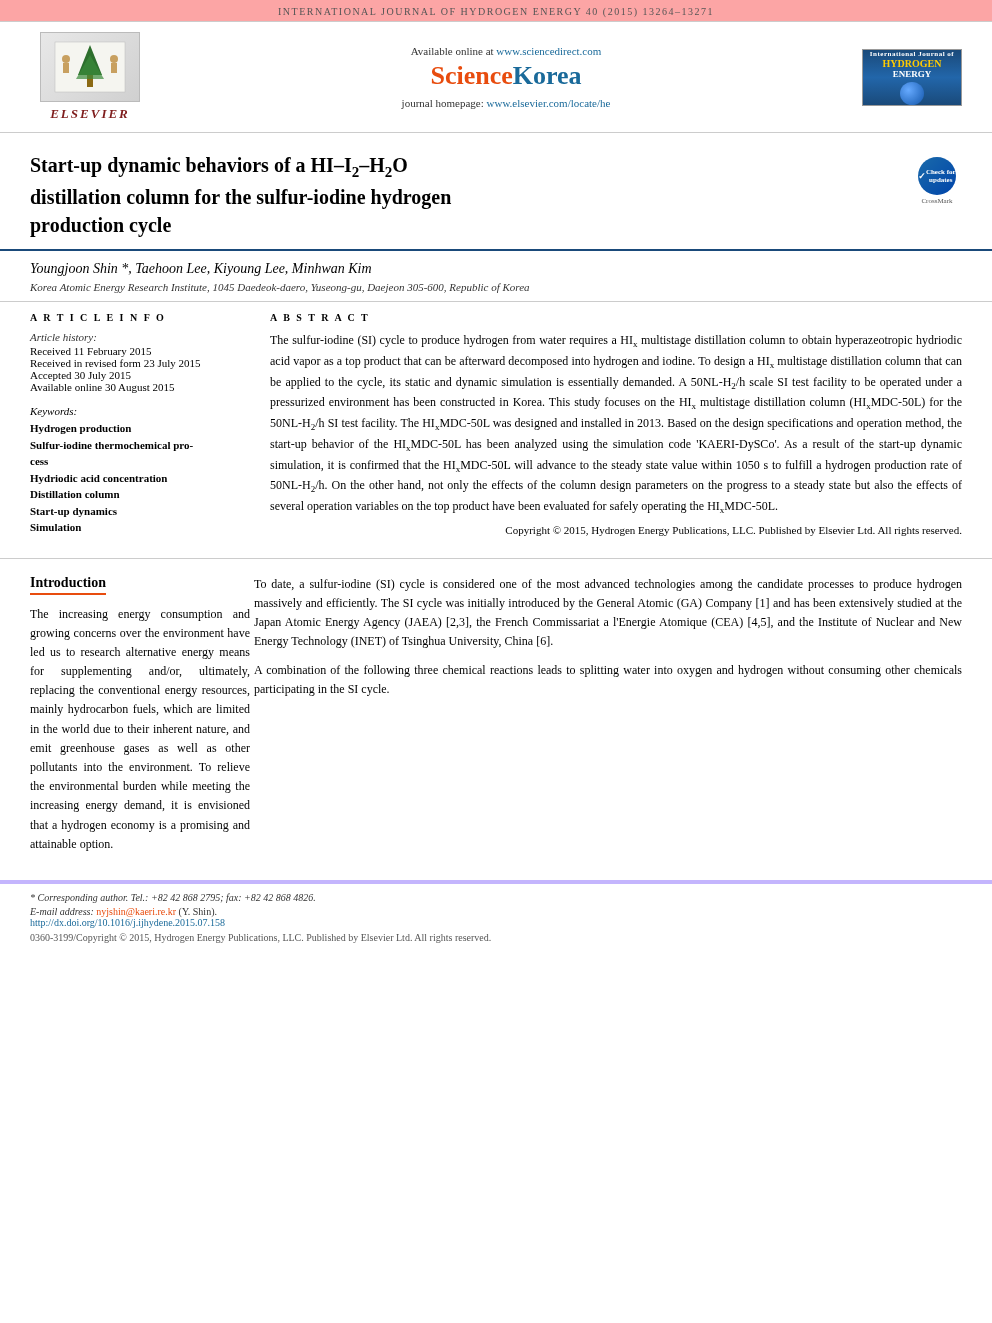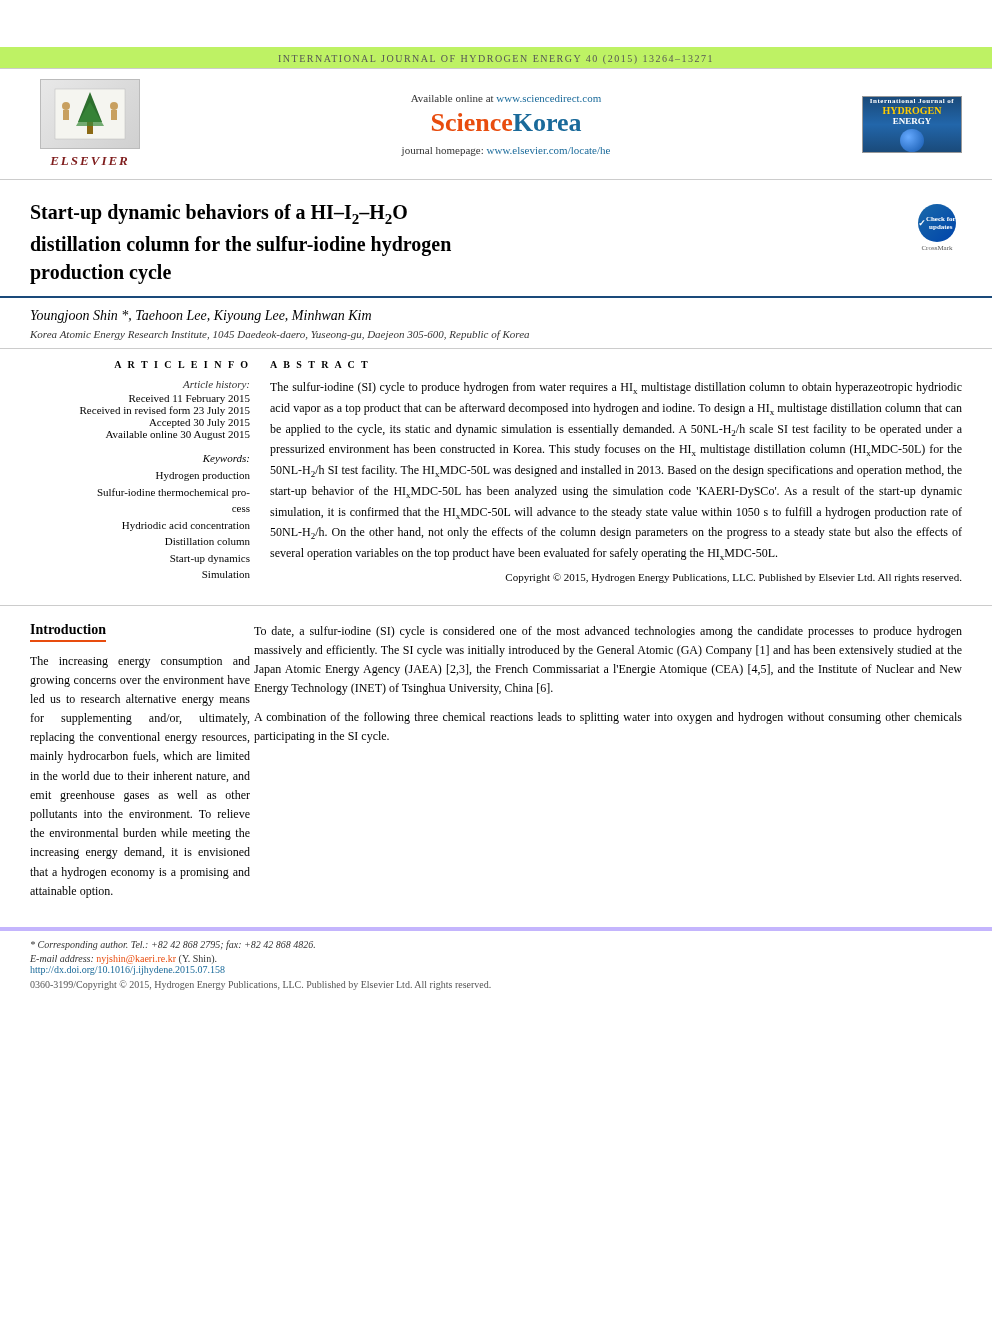--- a/index.html
+++ b/index.html
@@ -8,27 +8,26 @@
       font-family: 'Times New Roman', Times, serif;
       font-size: 13px;
       color: #000;
       width: 992px;
       min-height: 1323px;
     }
 
     
     .top-bar {
       text-align: center;
-      background: #bef264;
+      background: #fca5a5;
       padding: 6px 0 4px;
       font-size: 10px;
       letter-spacing: 1.5px;
       color: #555;
       border-bottom: 1px solid #ccc;
-      margin-top: 47px;
     }
 
     
     .header {
       display: flex;
       align-items: center;
       justify-content: space-between;
       padding: 10px 20px;
       border-bottom: 1px solid #ccc;
     }
@@ -192,21 +191,20 @@
       display: flex;
       padding: 10px 30px;
       gap: 20px;
       border-bottom: 1px solid #ccc;
     }
 
     .left-col {
       width: 220px;
       flex-shrink: 0;
       font-size: 11px;
-      text-align: right;
     }
     .right-col {
       flex: 1;
       font-size: 12px;
     }
 
     .section-title-small {
       font-size: 10px;
       letter-spacing: 2px;
       font-weight: bold;
@@ -229,20 +227,21 @@
     }
 
     .keywords-title {
       font-style: italic;
       font-size: 11px;
       margin-bottom: 3px;
     }
     .keyword-item {
       font-size: 11px;
       line-height: 1.5;
+      font-weight: bold;
     }
 
     .abstract-text {
       font-size: 12px;
       line-height: 1.6;
       text-align: justify;
     }
     .abstract-text p {
       margin-bottom: 6px;
     }

